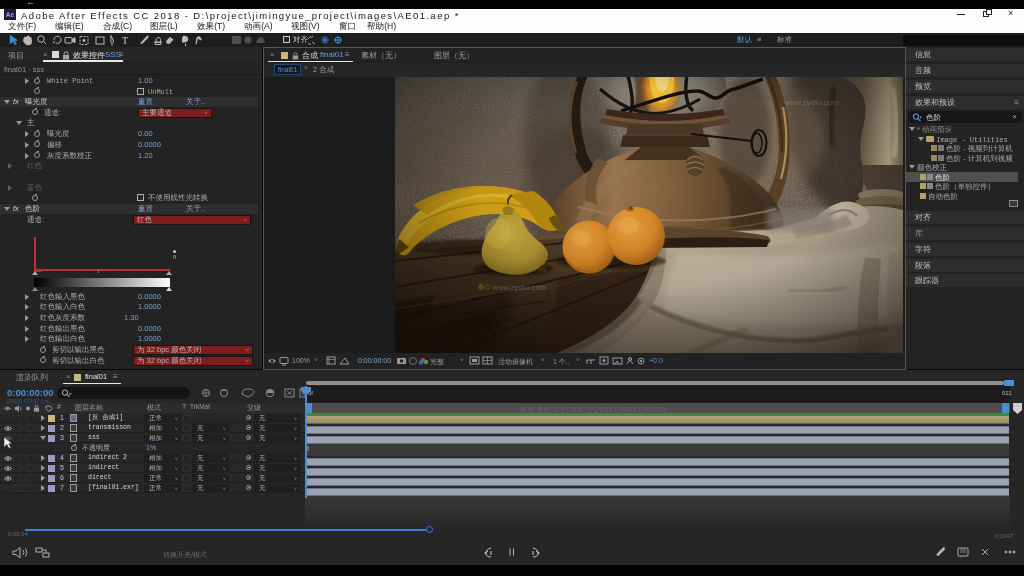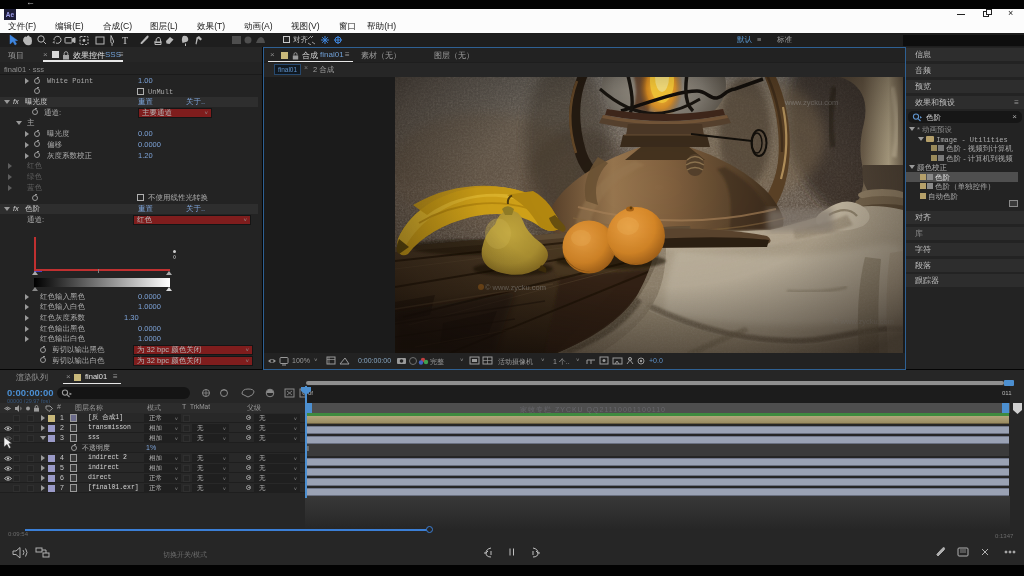--- a/index.html
+++ b/index.html
@@ -18,20 +18,21 @@
 .dda{position:absolute;right:3px;top:0;color:#909090;font-size:6px;line-height:9px}
 .phd{position:absolute;font-size:8px;color:#c4c4c4;background:#2d2d2d;line-height:13px;padding-left:9px}
 </style></head><body>
 <div id="app">
 
 <div class="a" style="left:0;top:0;width:1024px;height:9px;background:#020202">
  <span class="a" style="left:26px;top:-3px;color:#b9b9b9;font-size:9px">←</span>
 </div>
 <div class="a" style="left:0;top:9px;width:1024px;height:12px;background:#fcfcfc">
  <div class="a" style="left:4px;top:0px;width:12px;height:11px;background:#1d1d38;color:#9d9dec;font-size:6.5px;text-align:center;line-height:11px;font-weight:bold">Ae</div>
+ <span class="a" style="left:21px;top:1px;font-size:9.5px;color:#1a1a1a;letter-spacing:1.42px">Adobe After Effects CC 2018 - D:\project\jimingyue_project\images\AE01.aep *</span>
  <div class="a" style="left:957px;top:5px;width:8px;height:1px;background:#222"></div>
  <div class="a" style="left:983px;top:2px;width:6px;height:6px;border:1px solid #222"></div>
  <div class="a" style="left:986px;top:0px;width:6px;height:6px;border:1px solid #222;background:#fcfcfc"></div>
  <span class="a" style="left:1008px;top:-1px;font-size:9px;color:#222">×</span>
 </div>
 <div class="a" style="left:0;top:21px;width:1024px;height:12px;background:#fcfcfc;font-size:8.6px;color:#1a1a1a">
  <span class="a" style="left:8px;top:0px">文件(F)</span>
  <span class="a" style="left:55px;top:0px">编辑(E)</span>
  <span class="a" style="left:103px;top:0px">合成(C)</span>
  <span class="a" style="left:150px;top:0px">图层(L)</span>
@@ -144,24 +145,20 @@
       </div>
  <div class="row" style="top:103.5px">
         <span class="tri-r a" style="left:25px;top:2px"></span>
         <span class="sw" style="left:34px;top:1.5px"></span>
         <span class="a" style="left:47px">灰度系数校正</span>
         <span class="a v" style="left:138px">1.20</span>
       </div>
  <div class="row" style="top:114.2px;color:#5e5e5e">
         <span class="tri-r a" style="left:8px;top:2px;border-left-color:#5e5e5e"></span>
         <span class="a" style="left:27px">红色</span>
-      </div>
- <div class="row" style="top:124.9px;color:#5e5e5e">
-        <span class="tri-r a" style="left:8px;top:2px;border-left-color:#5e5e5e"></span>
-        <span class="a" style="left:27px">绿色</span>
       </div>
  <div class="row" style="top:135.6px;color:#5e5e5e">
         <span class="tri-r a" style="left:8px;top:2px;border-left-color:#5e5e5e"></span>
         <span class="a" style="left:27px">蓝色</span>
       </div>
  <div class="row" style="top:146.3px">
         <span class="sw" style="left:32px;top:1.5px"></span>
         <span class="cb" style="left:137px;top:1px"></span>
         <span class="a" style="left:148px">不使用线性光转换</span>
       </div>

